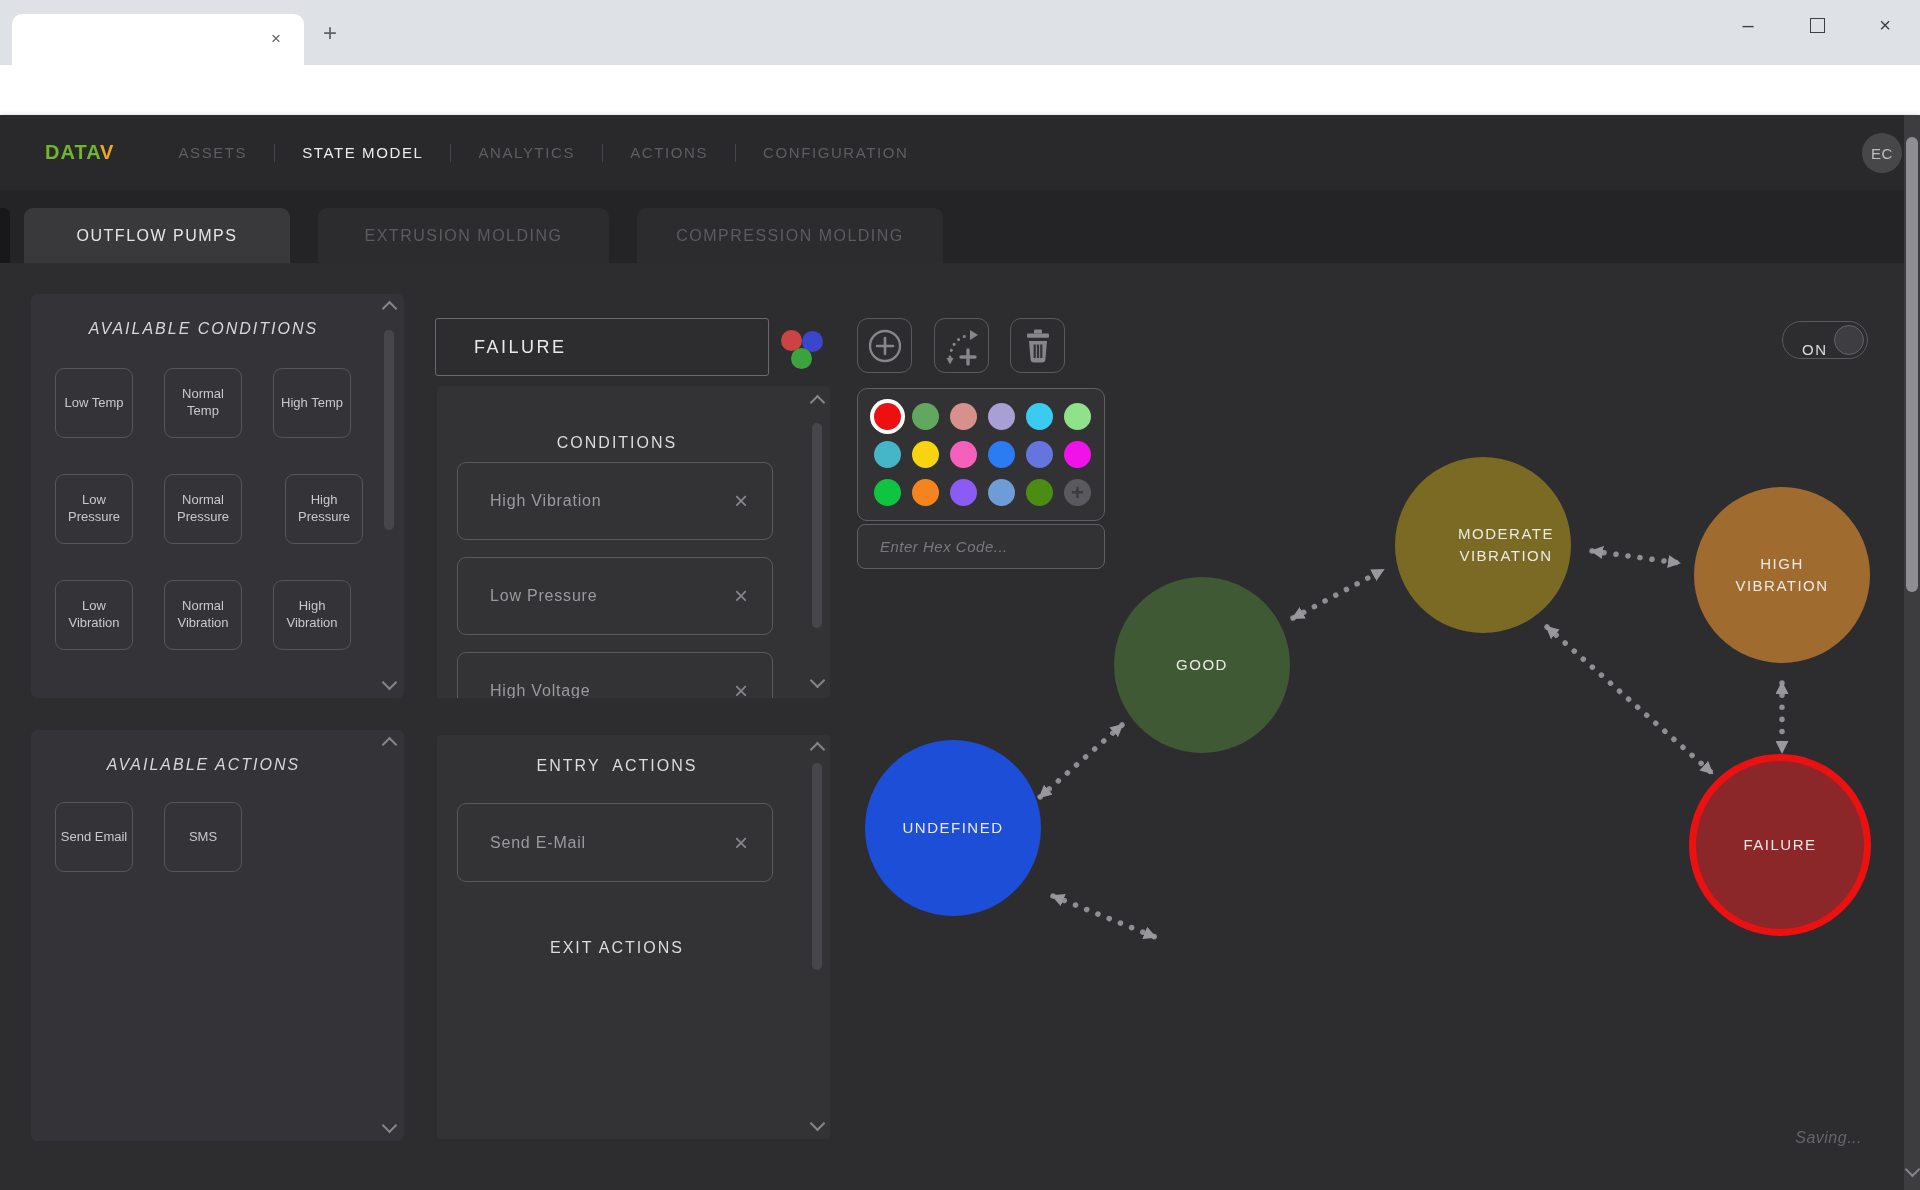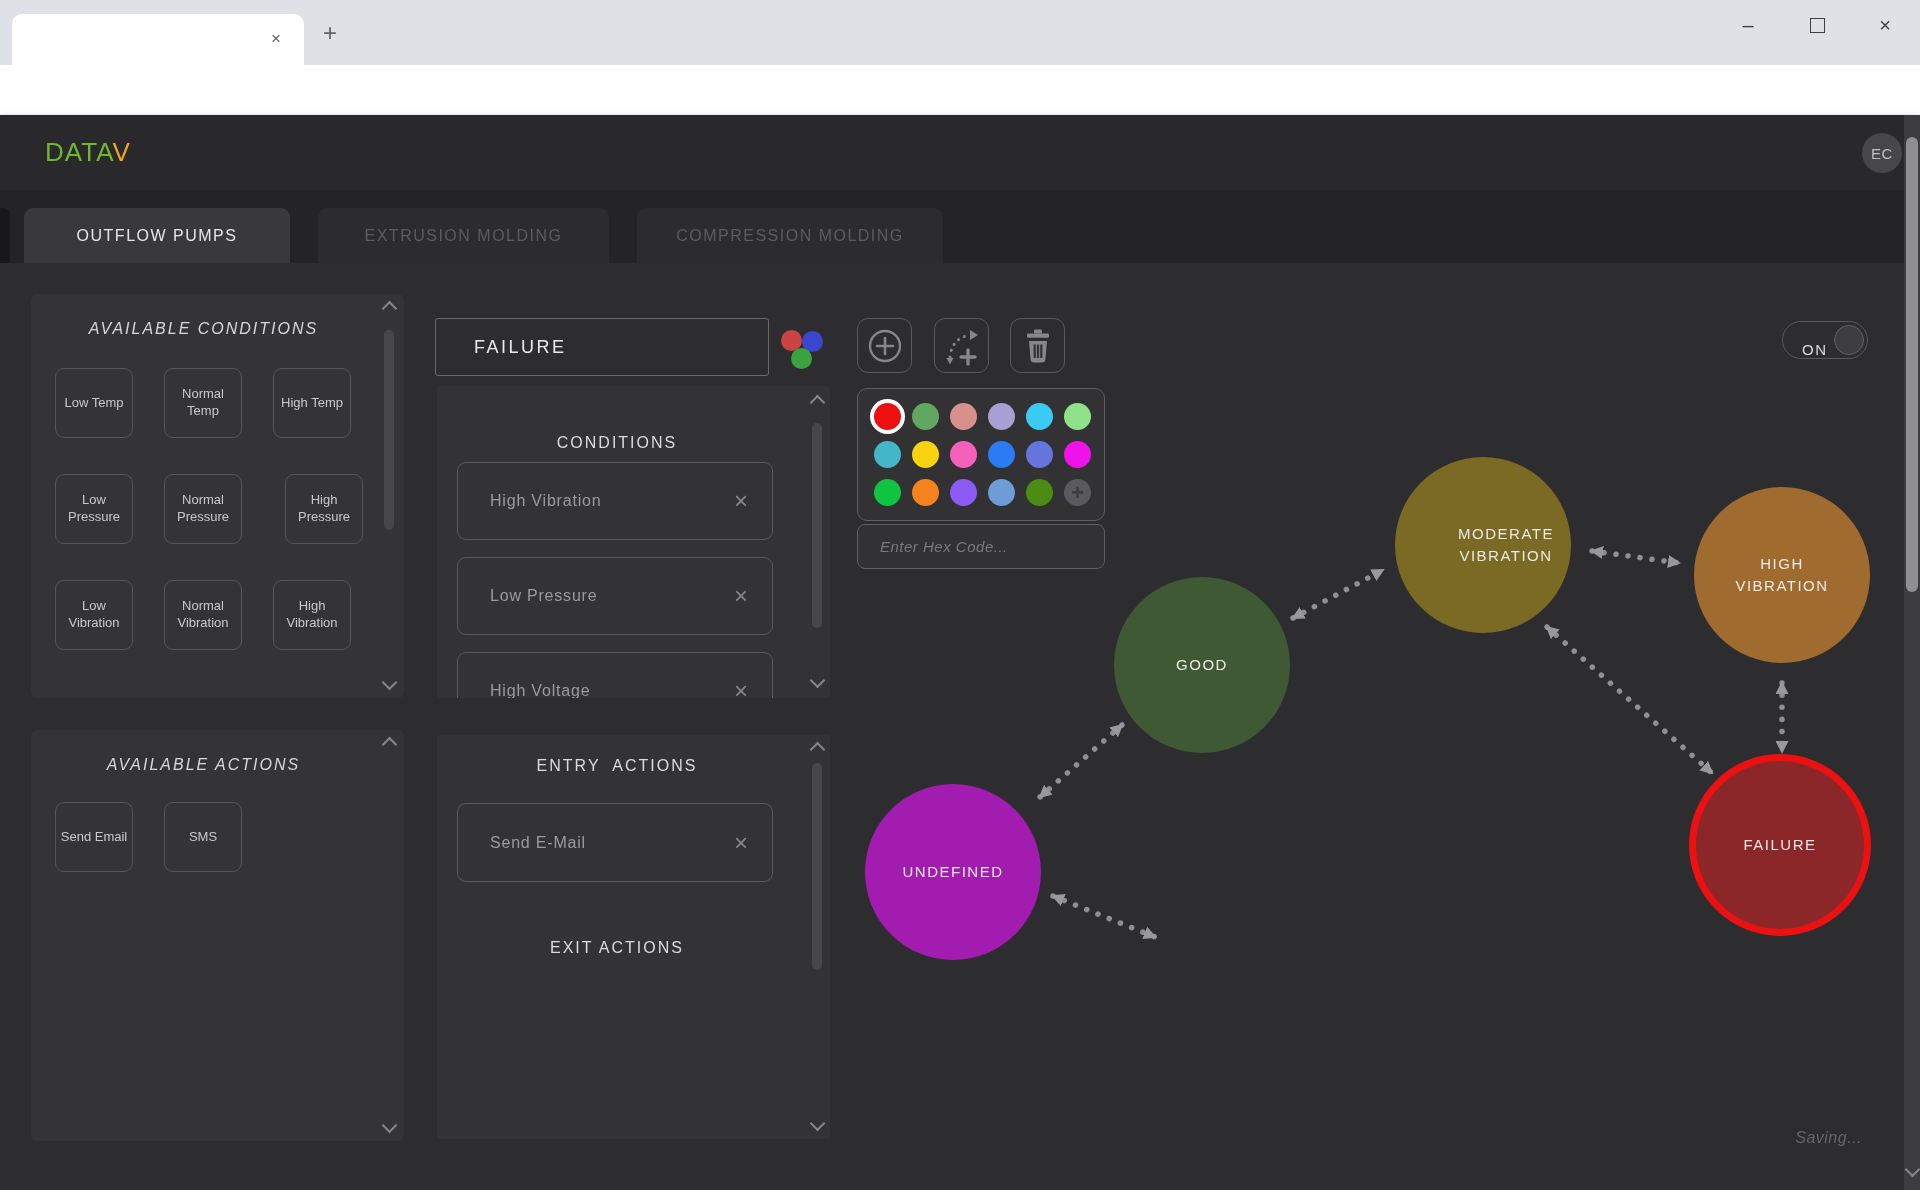--- a/index.html
+++ b/index.html
@@ -24,21 +24,21 @@
   .addressbar{position:absolute;left:137px;top:73px;width:1670px;height:37px;background:#f1f3f4;border-radius:19px;}
   .globe{position:absolute;left:13px;top:6px;}
   .star{position:absolute;right:12px;top:6px;}
   .profile{position:absolute;left:1830px;top:72px;}
   .dots{position:absolute;left:1884px;top:74px;width:18px;height:34px;display:flex;flex-direction:column;
         align-items:center;justify-content:center;gap:4px;}
   .dots i{width:4px;height:4px;border-radius:50%;background:#5f6368;}
   
   .navbar{position:absolute;left:0;top:115px;width:1920px;height:75px;background:#29292b;
           display:flex;align-items:center;box-shadow:0 2px 6px rgba(0,0,0,.35);}
-  .logo{margin-left:45px;font-size:26px;font-weight:normal;letter-spacing:1px;}
+  .logo{margin-left:45px;font-size:20px;font-weight:bold;letter-spacing:1px;}
   .logo .p1{color:#71b62d;}
   .logo .p2{color:#f0a71f;}
   .navmenu{display:flex;align-items:center;margin-left:64px;}
   .navitem{font-size:15px;letter-spacing:1.6px;color:#5e5e62;padding:10px 0;cursor:pointer;}
   .navitem.active{color:#ececec;}
   .navsep{width:1px;height:18px;background:#47474b;margin:0 27px;}
   .ecavatar{position:absolute;left:1862px;top:133px;width:40px;height:40px;border-radius:50%;
             background:#47474a;color:#bfbfc2;font-size:15px;letter-spacing:.5px;
             display:flex;align-items:center;justify-content:center;}
   
@@ -145,20 +145,31 @@
   </svg>
   <div class="dots">
       <i></i>
       <i></i>
       <i></i>
     </div>
 </div>
 
 <div class="navbar">
   <div class="logo"><span class="p1">DATA</span><span class="p2">V</span></div>
+  <div class="navmenu">
+    <span class="navitem">ASSETS</span>
+    <span class="navsep"></span>
+    <span class="navitem active">STATE MODEL</span>
+    <span class="navsep"></span>
+    <span class="navitem">ANALYTICS</span>
+    <span class="navsep"></span>
+    <span class="navitem">ACTIONS</span>
+    <span class="navsep"></span>
+    <span class="navitem">CONFIGURATION</span>
+  </div>
 </div>
 <div class="ecavatar">EC</div>
 
 <div class="tabstrip">
   <div class="tabstub"></div>
   <div class="atab active" style="left:24px;width:266px">OUTFLOW PUMPS</div>
   <div class="atab" style="left:637px;width:306px">COMPRESSION MOLDING</div>
   <div class="atab" style="left:318px;width:291px">EXTRUSION MOLDING</div>
 </div>
 
@@ -317,21 +328,21 @@
   </div>
   <div class="node" style="left: 1395px; top: 194px; width: 176px; height: 176px; background: rgb(122, 106, 35); justify-content: flex-end;">
     <span>MODERATE VIBRATION</span>
   </div>
   <div class="node" style="left: 1694px; top: 224px; width: 176px; height: 176px; background: rgb(160, 107, 46);">
     <span>HIGH VIBRATION</span>
   </div>
   <div class="node" style="left: 1689px; top: 491px; width: 168px; height: 168px; border: 7px solid rgb(236, 17, 17); background: rgb(139, 38, 41);">
     <span>FAILURE</span>
   </div>
-  <div class="node" style="left: 865px; top: 521px; width: 176px; height: 176px; background: #a21caf;">
+  <div class="node" style="left: 865px; top: 477px; width: 176px; height: 176px; background: #1d4ed8;">
     <span>UNDEFINED</span>
   </div>
 
   <div class="saving">Saving...</div>
 </div>
 
 <div class="pagescroll">
   <div class="pthumb"></div>
   <div class="parrow"><i class="chev down"></i></div>
 </div>

